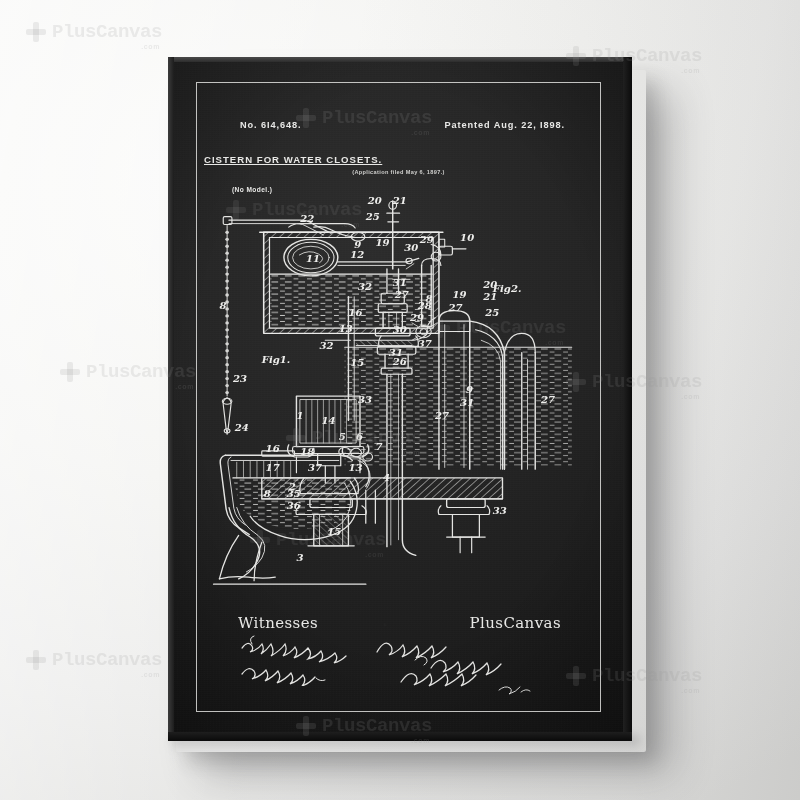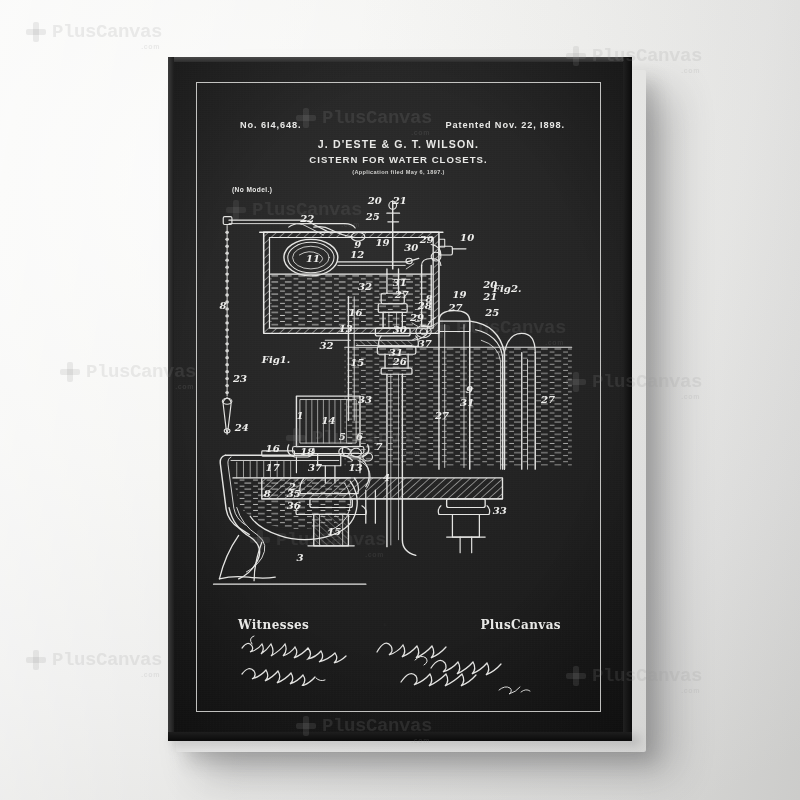--- a/index.html
+++ b/index.html
@@ -74,29 +74,29 @@
     position:absolute;left:22px;top:20px;right:22px;bottom:20px;
     border:1.4px solid rgba(236,236,234,.80);
   }
 
   
   #sheet{position:absolute;left:30px;top:28px;right:30px;bottom:28px;color:#e8e8e6;}
   .pt{position:absolute;white-space:nowrap;}
   #pat-no{left:36px;top:30px;font-size:9.2px;font-weight:700;letter-spacing:.9px;}
   #pat-date{right:28px;top:30px;font-size:9.2px;font-weight:700;letter-spacing:.9px;}
   #pat-inv{left:0;right:0;top:48px;text-align:center;font-size:10.6px;font-weight:700;letter-spacing:1.1px;}
-  #pat-title{left:0;right:0;top:64px;text-align:center;font-size:9.6px;font-weight:700;letter-spacing:1.0px;}
+  #pat-title{left:0;right:0;top:64px;text-align:left;font-size:9.6px;font-weight:700;letter-spacing:1.0px;text-decoration:underline;}
   #pat-app{left:0;right:0;top:79px;text-align:center;font-size:5.6px;font-weight:700;letter-spacing:.35px;color:#cfcfcd;}
   #pat-model{left:28px;top:96px;font-size:6.6px;font-weight:700;letter-spacing:.4px;}
 
   #fig-area{position:absolute;left:0;top:104px;right:0;bottom:92px;}
   #fig-svg{display:block;width:100%;height:100%;}
 
   
-  .sig-head{position:absolute;font-family:"DejaVu Serif",serif;font-weight:700;font-size:12px;letter-spacing:.4px;}
+  .sig-head{position:absolute;font-family:"DejaVu Serif",serif;font-weight:400;font-size:15px;letter-spacing:.4px;}
   #witness-head{left:34px;bottom:72px;}
   #inventor-head{right:32px;bottom:72px;}
   .sig-svg{position:absolute;}
   #witness-sigs{left:30px;bottom:18px;width:190px;height:56px;}
   #inventor-sigs{right:22px;bottom:8px;width:200px;height:66px;}
 
   
   #wm-layer{position:absolute;inset:0;pointer-events:none;}
   .wm{position:absolute;display:flex;align-items:center;gap:6px;
       transform-origin:left center;}
@@ -121,22 +121,21 @@
 <div id="canvas-print">
 
   <div id="paper">
     <div id="grain"></div>
     <div id="vignette"></div>
     <div id="keyline"></div>
 
     <div id="sheet">
 
       <div class="pt" id="pat-no">No. 6I4,648.</div>
-      <div class="pt" id="pat-date">Patented Nov. 22, I898.</div>
-      <div class="pt" id="pat-inv">J. D'ESTE &amp; G. T. WILSON.</div>
+      <div class="pt" id="pat-date">Patented Aug. 22, I898.</div>
       <div class="pt" id="pat-title">CISTERN FOR WATER CLOSETS.</div>
       <div class="pt" id="pat-app">(Application filed May 6, 1897.)</div>
       <div class="pt" id="pat-model">(No Model.)</div>
 
       <div id="fig-area">
       <svg id="fig-svg" viewBox="0 0 404 480" preserveAspectRatio="none">
         <defs>
           <pattern id="water" width="14" height="7" patternUnits="userSpaceOnUse">
             <line x1="0" y1="3" x2="7" y2="3" stroke="#d8d8d6" stroke-width="1.1"></line>
             <line x1="9" y1="6.5" x2="14" y2="6.5" stroke="#d8d8d6" stroke-width="1.1"></line>

